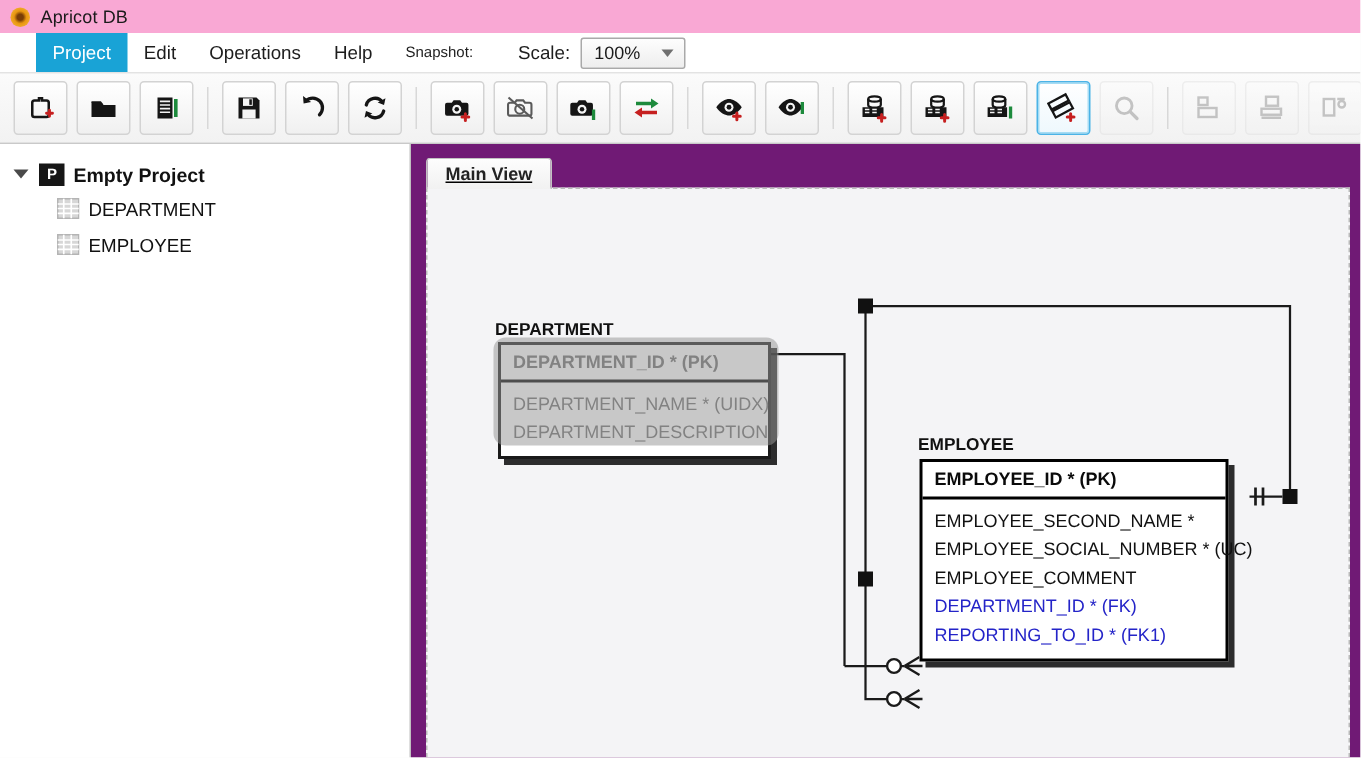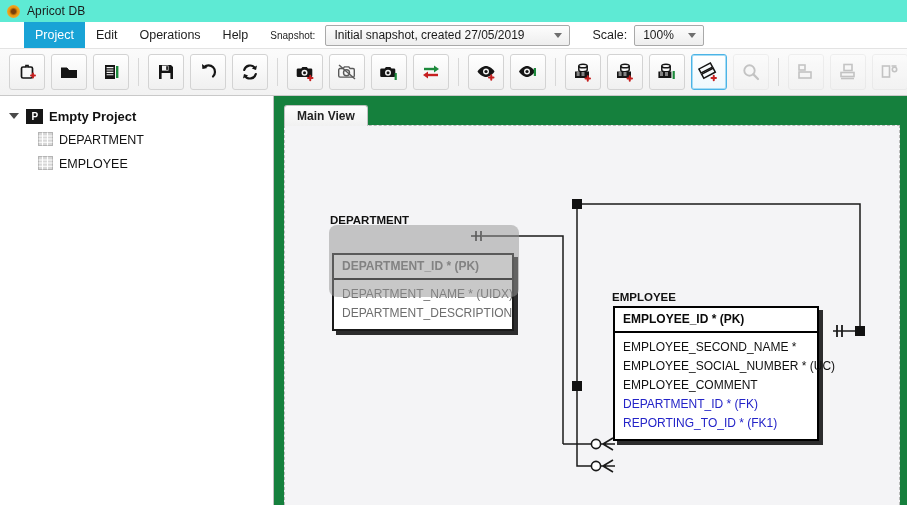--- a/index.html
+++ b/index.html
@@ -8,21 +8,21 @@
     width: 907px; height: 505px;
     overflow: hidden;
     background: #ffffff;
     font-family: "Liberation Sans", sans-serif;
     -webkit-font-smoothing: antialiased;
   }
 
   
   #titlebar {
     height: 22px;
-    background: #5eead4;
+    background: #f9a8d4;
     display: flex;
     align-items: center;
     padding-left: 7px;
     gap: 7px;
   }
   #app-icon {
     width: 13px; height: 13px;
     border-radius: 50%;
     background: radial-gradient(circle at 50% 50%, #7a3d06 0%, #7a3d06 22%, #e8960f 45%, #f0a828 70%, #d98a10 100%);
     flex: 0 0 auto;
@@ -170,24 +170,25 @@
     display: flex; align-items: center; justify-content: center;
     letter-spacing: -.5px;
     flex: 0 0 auto;
   }
   .tbl-icon { flex: 0 0 auto; }
   .child-indent { padding-left: 38px; }
 
   
   #main-pane {
     flex: 1;
-    background: #15803d;
+    background: #701a75;
     position: relative;
     padding: 8px 7px 0 10px;
     overflow: hidden;
+    text-decoration: underline;
   }
   #tab-strip {
     height: 22px;
     display: flex; align-items: flex-end;
     position: relative;
     z-index: 3;
   }
   .tab {
     height: 21px;
     padding: 0 12px;
@@ -241,21 +242,21 @@
     color: #111111;
     line-height: 19px;
     white-space: nowrap;
   }
   .ent-col.fk { color: #2424c8; }
 
   
   #dept-entity { opacity: 1; }
   #dept-entity .ent-pk,
   #dept-entity .ent-col { color: #6d6d6d; }
-  #dept-entity { border-color: #1a1a1a; margin-top: 25px; }
+  #dept-entity { border-color: #1a1a1a; }
   #dept-dim {
     position: absolute;
     background: rgba(150,150,150,.52);
     border-radius: 8px;
     pointer-events: none;
   }
 
   
   #wires { position: absolute; inset: 0; pointer-events: none; }
 
@@ -288,24 +289,20 @@
   <div id="title-text">Apricot DB</div>
 </div>
 
 <div id="menubar">
   <div class="menu-item active">Project</div>
   <div class="menu-item">Edit</div>
   <div class="menu-item">Operations</div>
   <div class="menu-item">Help</div>
 
   <div id="snapshot-label">Snapshot:</div>
-  <div class="combo" id="snapshot-combo">
-    <span>Initial snapshot, created 27/05/2019</span>
-    <span class="caret"></span>
-  </div>
 
   <div id="scale-label">Scale:</div>
   <div class="combo" id="scale-combo">
     <span>100%</span>
     <span class="caret"></span>
   </div>
 </div>
 
 <div id="toolbar">
 

